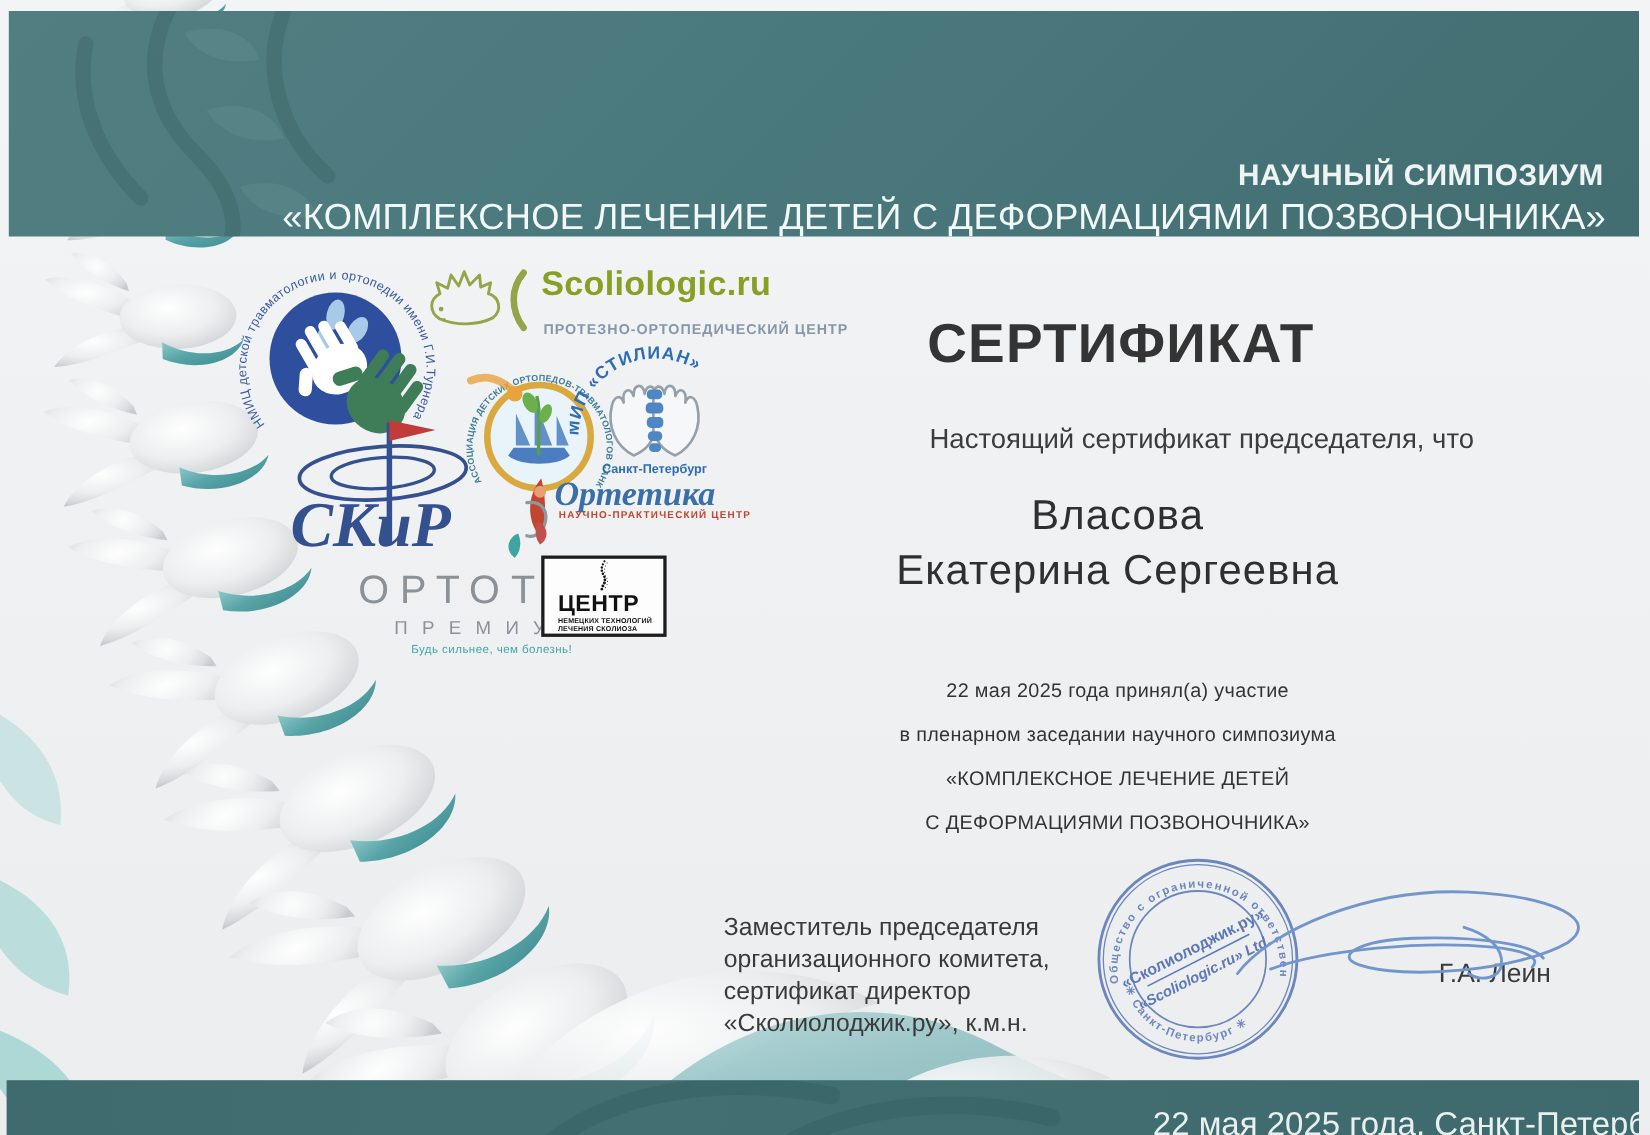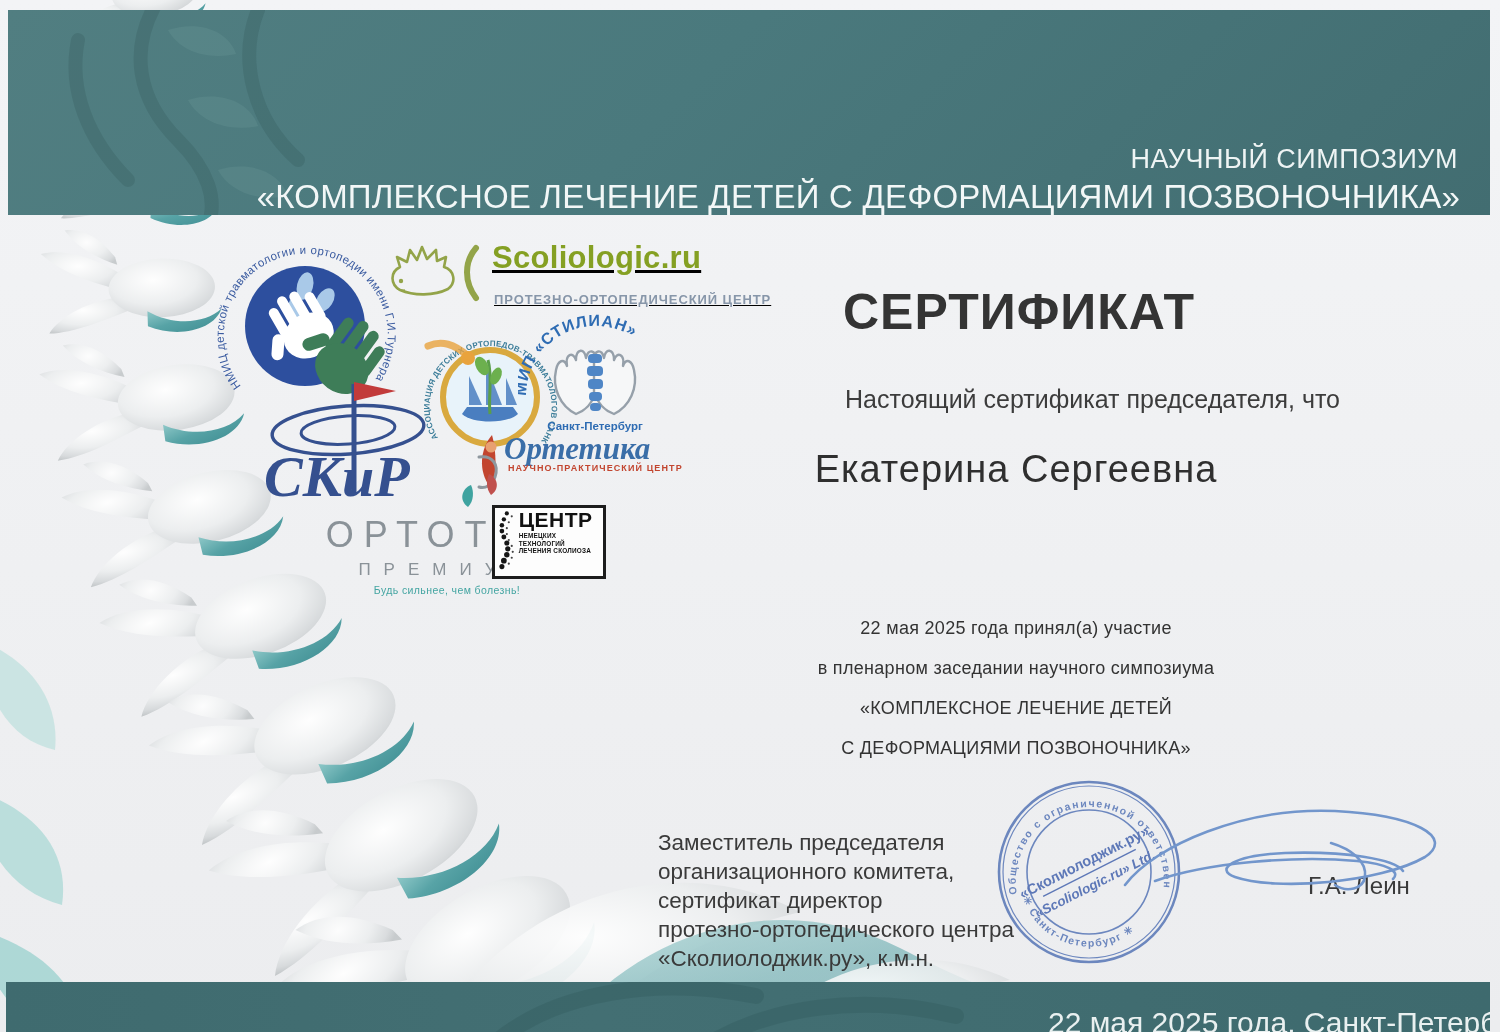--- a/index.html
+++ b/index.html
@@ -3,51 +3,51 @@
 <meta charset="utf-8">
 <style>
   html,body{margin:0;padding:0;}
   body{width:1500px;height:1032px;background:#e7e9eb;font-family:"Liberation Sans",sans-serif;overflow:hidden;}
   .page{position:absolute;left:0;top:0;width:1500px;height:1032px;background:linear-gradient(180deg,#f3f4f6 0%,#eff0f2 55%,#ecedef 100%);overflow:hidden;}
   .abs{position:absolute;}
 
   
   .band-top{position:absolute;left:8px;right:10px;top:10px;height:205px;
     background:linear-gradient(135deg,#517e81 0%,#4a797d 45%,#426d71 100%);z-index:4;}
-  .band-top .kicker{position:absolute;right:32px;top:134px;color:#eef4f4;font-size:27px;letter-spacing:0.5px;font-weight:400;}
+  .band-top .kicker{position:absolute;right:32px;top:134px;color:#eef4f4;font-size:27px;letter-spacing:0.5px;font-weight:700;}
   .band-top .big-title{position:absolute;right:30px;top:168px;color:#f2f7f7;font-size:33px;font-weight:400;letter-spacing:0.2px;white-space:nowrap;}
   .band-bottom{position:absolute;left:6px;right:10px;top:982px;height:50px;
     background:linear-gradient(90deg,#3f6b6f 0%,#436f73 40%,#3e6a6e 100%);z-index:4;overflow:hidden;}
   .band-bottom .footer-text{position:absolute;left:1042px;top:24px;color:#e9f0f0;font-size:30px;font-weight:400;white-space:nowrap;}
 
   
   .cert-title{position:absolute;left:843px;top:283px;font-size:50px;font-weight:700;color:#343434;letter-spacing:1px;z-index:5;}
   .confirm-line{position:absolute;left:845px;top:385px;font-size:25px;color:#3c3c3c;z-index:5;}
   .name-block{position:absolute;left:766px;top:444px;width:500px;text-align:center;z-index:5;color:#2f2f2f;}
   .name-block div{font-size:38px;font-weight:400;line-height:50px;letter-spacing:1px;}
   .body-block{position:absolute;left:766px;top:608px;width:500px;text-align:center;z-index:5;color:#333;}
   .body-block div{font-size:18px;line-height:40px;letter-spacing:0.3px;}
   .signer-block{position:absolute;left:658px;top:828px;z-index:5;color:#3a3a3a;}
   .signer-block div{font-size:22.5px;line-height:29px;}
   .signer-name{position:absolute;left:1308px;top:872px;font-size:24px;color:#3a3a3a;z-index:6;}
 
   
   .logo{z-index:5;}
   .sc-wrap{position:absolute;left:388px;top:240px;display:flex;align-items:flex-start;z-index:5;}
-  .sc-text{margin-left:4px;text-decoration:underline;}
+  .sc-text{margin-left:4px;}
   .sc-name{font-size:31px;font-weight:700;color:#85a023;letter-spacing:0.3px;}
   .sc-sub{font-size:13px;font-weight:700;color:#8796a9;letter-spacing:0.9px;margin-top:16px;margin-left:2px;}
   .ortetika{position:absolute;left:478px;top:431px;display:flex;z-index:5;}
   .ortetika-text .name{font-size:31px;font-style:italic;font-weight:700;color:#3a6ea8;font-family:"Liberation Serif",serif;}
   .ortetika-text .sub{font-size:9px;font-weight:700;color:#c2452f;letter-spacing:1.1px;margin-top:-4px;margin-left:4px;}
   .ortotis{position:absolute;left:322px;top:452px;width:250px;text-align:center;z-index:5;}
   .ortotis .o-name{font-size:36px;color:#8a9298;letter-spacing:10px;margin-top:2px;}
   .ortotis .o-line2{font-size:17px;color:#8a9298;letter-spacing:13px;margin-top:4px;}
   .ortotis .o-tag{font-size:10.5px;color:#44a5a2;margin-top:4px;letter-spacing:0.4px;}
-  .center-de{position:absolute;left:492px;top:505px;width:108px;height:68px;border:3px solid #1d1d1d;background:#fdfdfd;display:flex;z-index:5;}
+  .center-de{position:absolute;left:492px;top:505px;width:108px;height:68px;border:3px solid #1d1d1d;background:#fdfdfd;display:flex;align-items:center;z-index:5;flex-direction:column;}
   .cd-col{margin-left:2px;}
   .cd-name{font-size:21px;font-weight:800;color:#111;letter-spacing:0.5px;}
   .cd-sub{font-size:6.4px;font-weight:700;color:#111;letter-spacing:0.2px;line-height:7.5px;}
 
   svg text{font-family:"Liberation Sans",sans-serif;}
   .serifit{font-family:"Liberation Serif",serif;}
 </style>
 </head>
 <body>
 
@@ -257,35 +257,35 @@
       <div class="cd-name">ЦЕНТР</div>
       <div class="cd-sub">НЕМЕЦКИХ ТЕХНОЛОГИЙ</div>
       <div class="cd-sub">ЛЕЧЕНИЯ СКОЛИОЗА</div>
     </div>
   </div>
 
   <h1 class="cert-title" style="margin:0;">СЕРТИФИКАТ</h1>
   <div class="confirm-line">Настоящий сертификат председателя, что</div>
 
   <div class="name-block">
+    <div>Власова</div>
     <div>Екатерина Сергеевна</div>
   </div>
 
   <div class="body-block">
     <div>22 мая 2025 года принял(а) участие</div>
     <div>в пленарном заседании научного симпозиума</div>
     <div>«КОМПЛЕКСНОЕ ЛЕЧЕНИЕ ДЕТЕЙ</div>
     <div>С ДЕФОРМАЦИЯМИ ПОЗВОНОЧНИКА»</div>
   </div>
 
   <div class="signer-block">
     <div>Заместитель председателя</div>
     <div>организационного комитета,</div>
     <div>сертификат директор</div>
-    <div>протезно-ортопедического центра</div>
     <div>«Сколиолоджик.ру», к.м.н.</div>
   </div>
 
   <svg class="abs" width="192" height="192" viewBox="0 0 192 192" style="left:993px;top:776px;z-index:6;opacity:0.88;">
     <defs>
       <path id="stampTop" d="M 24,118 A 74,74 0 1 1 170,116"></path>
       <path id="stampBottom" d="M 30,122 A 70,70 0 0 0 164,120"></path>
     </defs>
     <circle cx="96" cy="96" r="90" fill="none" stroke="#5b79b8" stroke-width="2.6"></circle>
     <circle cx="96" cy="96" r="86" fill="none" stroke="#5b79b8" stroke-width="1.2"></circle>

